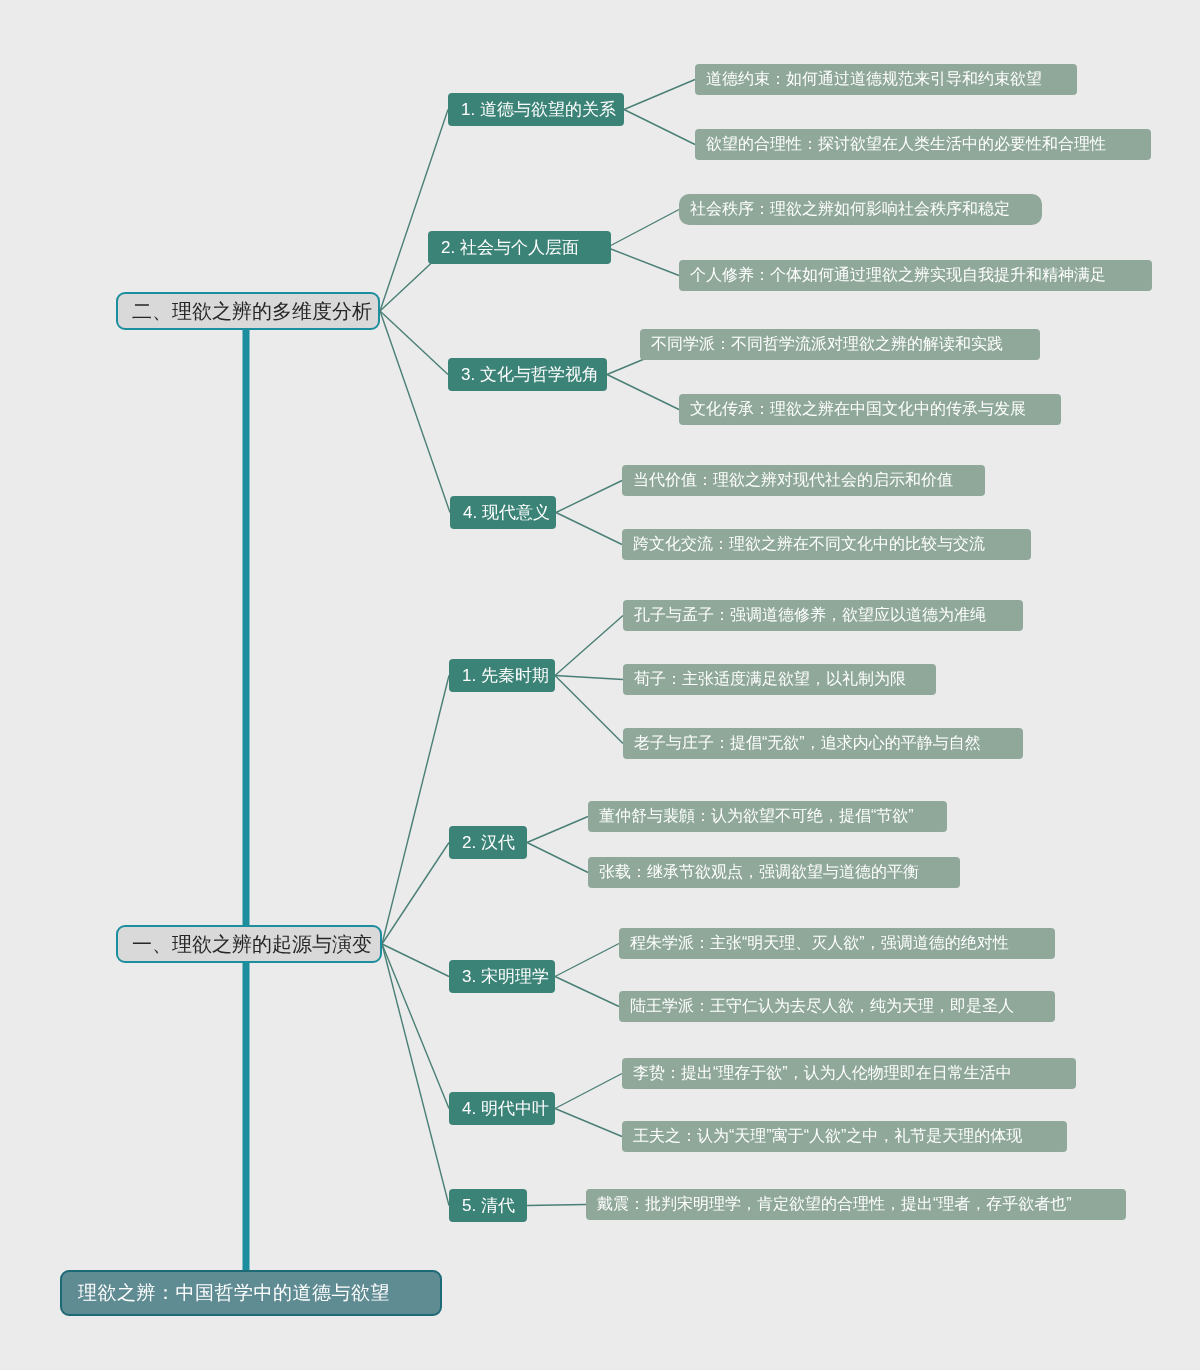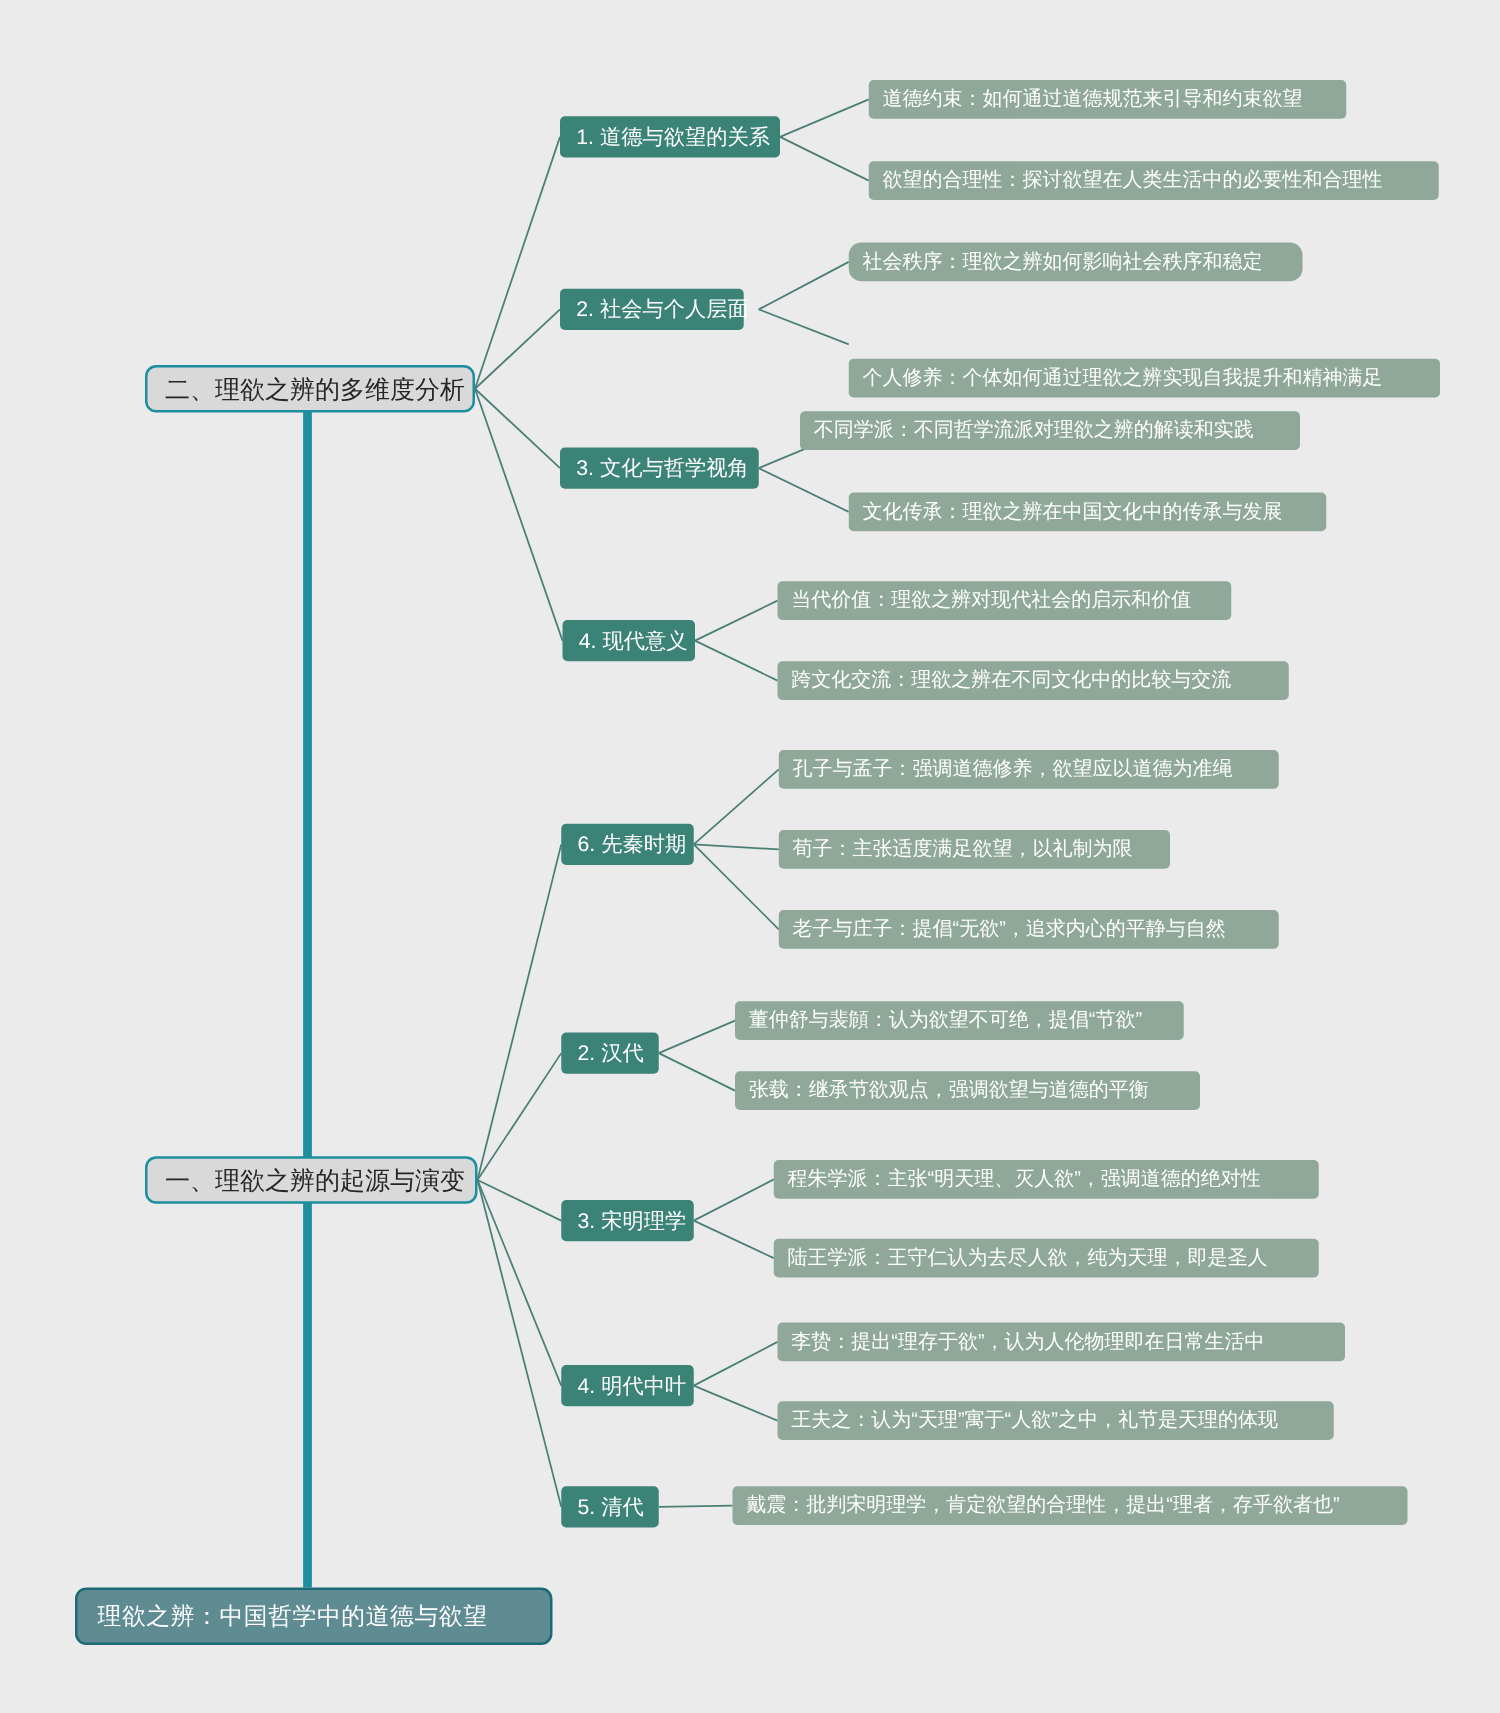--- a/index.html
+++ b/index.html
@@ -126,27 +126,27 @@
       </div>
       <div class="node node-l2" style="left: 448px; top: 93px; width: 176px;">
         <span>1. 道德与欲望的关系</span>
       </div>
       <div class="node node-l3" style="left: 695px; top: 64px; width: 382px;">
         <span>道德约束：如何通过道德规范来引导和约束欲望</span>
       </div>
       <div class="node node-l3" style="left: 695px; top: 129px; width: 456px;">
         <span>欲望的合理性：探讨欲望在人类生活中的必要性和合理性</span>
       </div>
-      <div class="node node-l2" style="left: 448px; top: 231px; width: 147px; align-items: center;">
+      <div class="node node-l2" style="left: 428px; top: 231px; width: 183px; align-items: center;">
         <span>2. 社会与个人层面</span>
       </div>
       <div class="node node-l3" style="left: 679px; top: 194px; width: 363px; border-radius: 10px;">
         <span>社会秩序：理欲之辨如何影响社会秩序和稳定</span>
       </div>
-      <div class="node node-l3" style="left: 679px; top: 260px; width: 473px; margin-top: 27px;">
+      <div class="node node-l3" style="left: 679px; top: 260px; width: 473px;">
         <span>个人修养：个体如何通过理欲之辨实现自我提升和精神满足</span>
       </div>
       <div class="node node-l2" style="left: 448px; top: 358px; width: 159px;">
         <span>3. 文化与哲学视角</span>
       </div>
       <div class="node node-l3" style="left: 640px; top: 329px; width: 400px;">
         <span>不同学派：不同哲学流派对理欲之辨的解读和实践</span>
       </div>
       <div class="node node-l3" style="left: 679px; top: 394px; width: 382px;">
         <span>文化传承：理欲之辨在中国文化中的传承与发展</span>
@@ -157,21 +157,21 @@
       <div class="node node-l3" style="left: 622px; top: 465px; width: 363px;">
         <span>当代价值：理欲之辨对现代社会的启示和价值</span>
       </div>
       <div class="node node-l3" style="left: 622px; top: 529px; width: 409px;">
         <span>跨文化交流：理欲之辨在不同文化中的比较与交流</span>
       </div>
       <div class="node node-l1" style="left: 116px; top: 925px; width: 266px;">
         <span>一、理欲之辨的起源与演变</span>
       </div>
       <div class="node node-l2" style="left: 449px; top: 659px; width: 106px;">
-        <span>6. 先秦时期</span>
+        <span>1. 先秦时期</span>
       </div>
       <div class="node node-l3" style="left: 623px; top: 600px; width: 400px;">
         <span>孔子与孟子：强调道德修养，欲望应以道德为准绳</span>
       </div>
       <div class="node node-l3" style="left: 623px; top: 664px; width: 313px;">
         <span>荀子：主张适度满足欲望，以礼制为限</span>
       </div>
       <div class="node node-l3" style="left: 623px; top: 728px; width: 400px;">
         <span>老子与庄子：提倡“无欲”，追求内心的平静与自然</span>
       </div>

